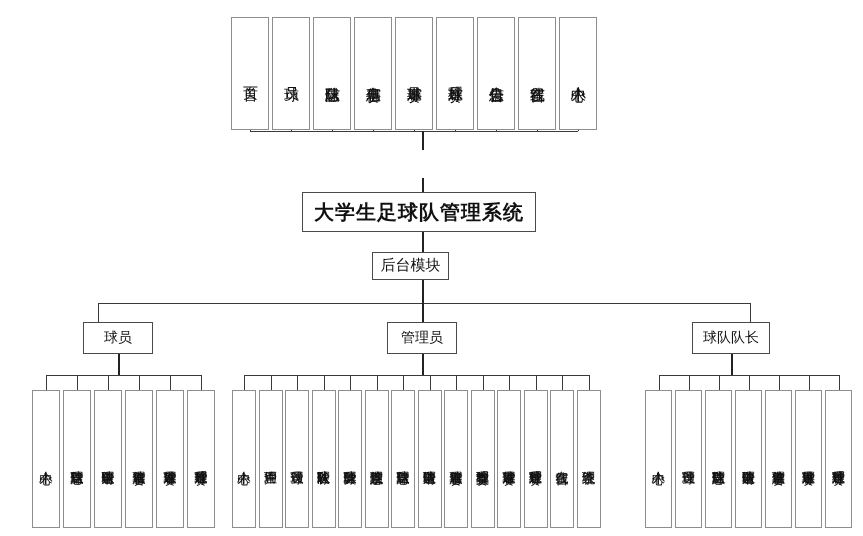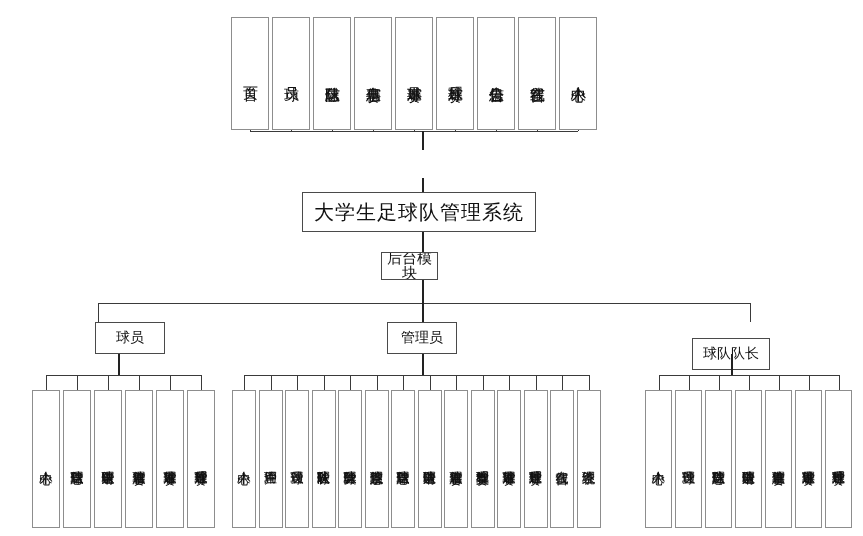--- a/index.html
+++ b/index.html
@@ -77,36 +77,36 @@
       <div class="vline" style="left:455px;top:130px;height:1px;"></div>
       <div class="vline" style="left:496px;top:130px;height:1px;"></div>
       <div class="vline" style="left:537px;top:130px;height:1px;"></div>
       <div class="vline" style="left:578px;top:130px;height:1px;"></div>
       <div class="vline thick" style="left:422px;top:131px;height:19px;"></div>
     </div>
 
 
   <div class="vline thick" style="left:422px;top:178px;height:14px;"></div>
 
-  <div class="box dark t-title" style="left:302px;top:192px;width:234px;height:40px;">大学生足球队管理系统</div>
+  <div class="box dark t-title" style="left:302px;top:192px;width:234px;height:40px;font-weight:bold;">大学生足球队管理系统</div>
 
   <div class="vline thick" style="left:422px;top:232px;height:20px;"></div>
 
-  <div class="box dark t-mid" style="left:381px;top:252px;width:57px;height:28px;">后台模块</div>
+  <div class="box dark t-mid" style="left:372px;top:252px;width:77px;height:28px;">后台模块</div>
 
   <div class="vline thick" style="left:422px;top:280px;height:23px;"></div>
   <div class="hline" style="left:98px;top:303px;width:653px;"></div>
   <div class="vline" style="left:98px;top:303px;height:19px;"></div>
   <div class="vline thick" style="left:422px;top:303px;height:19px;"></div>
   <div class="vline" style="left:750px;top:303px;height:19px;"></div>
 
   <div id="role-boxes">
-      <div class="box dark t-role" style="left:83px;top:322px;width:70px;height:32px;margin-left:12px;">球员</div>
+      <div class="box dark t-role" style="left:83px;top:322px;width:70px;height:32px;">球员</div>
       <div class="box dark t-role" style="left:387px;top:322px;width:70px;height:32px;">管理员</div>
-      <div class="box dark t-role" style="left:692px;top:322px;width:78px;height:32px;margin-top:16px;">球队队长</div>
+      <div class="box dark t-role" style="left:692px;top:322px;width:78px;height:32px;">球队队长</div>
     </div>
 
   <div id="leaf-connectors">
       <div class="vline thick" style="left:118px;top:354px;height:21px;"></div>
       <div class="hline" style="left:46px;top:375px;width:155px;"></div>
       <div class="vline" style="left:46px;top:375px;height:15px;"></div>
       <div class="vline" style="left:77px;top:375px;height:15px;"></div>
       <div class="vline" style="left:108px;top:375px;height:15px;"></div>
       <div class="vline" style="left:139px;top:375px;height:15px;"></div>
       <div class="vline" style="left:170px;top:375px;height:15px;"></div>

